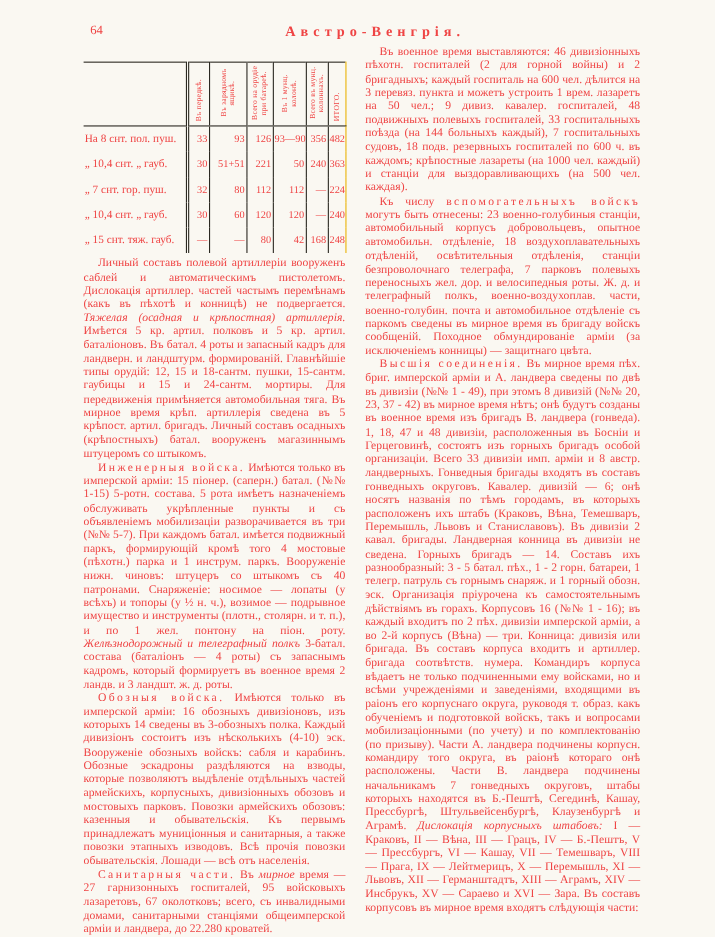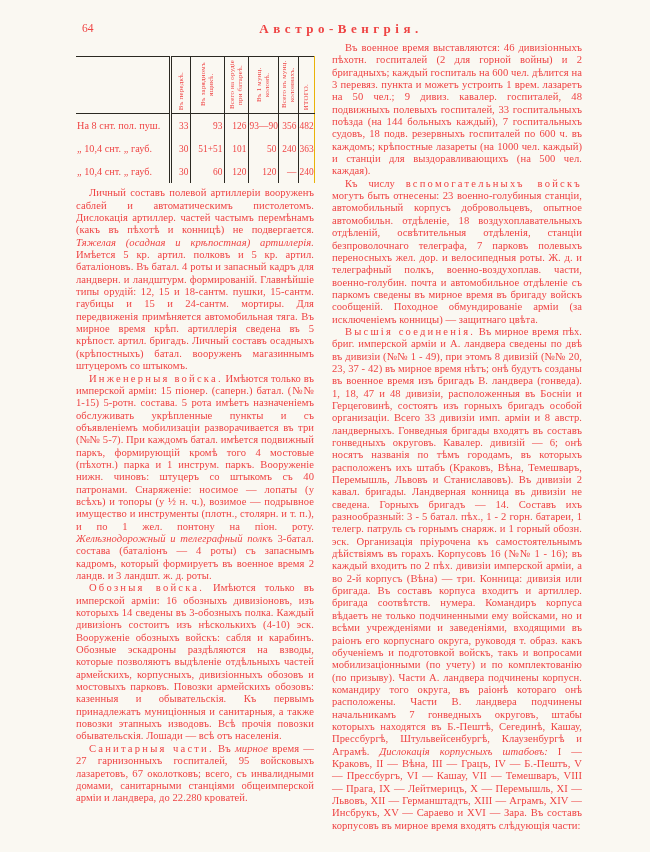--- a/index.html
+++ b/index.html
@@ -69,33 +69,51 @@
             <td class="num">93</td>
             <td class="num">126</td>
             <td class="num">93—90</td>
             <td class="num">356</td>
             <td class="num">482</td>
           </tr>
           <tr>
             <td class="lbl">„ 10,4 снт. „ гауб.</td>
             <td class="num dbl">30</td>
             <td class="num">51+51</td>
-            <td class="num">101</td>
+            <td class="num">221</td>
             <td class="num">50</td>
             <td class="num">240</td>
             <td class="num">363</td>
+          </tr>
+          <tr>
+            <td class="lbl">„ 7 снт. гор. пуш.</td>
+            <td class="num dbl">32</td>
+            <td class="num">80</td>
+            <td class="num">112</td>
+            <td class="num">112</td>
+            <td class="num">—</td>
+            <td class="num">224</td>
           </tr>
           <tr>
             <td class="lbl">„ 10,4 снт. „ гауб.</td>
             <td class="num dbl">30</td>
             <td class="num">60</td>
             <td class="num">120</td>
             <td class="num">120</td>
             <td class="num">—</td>
             <td class="num">240</td>
+          </tr>
+          <tr>
+            <td class="lbl">„ 15 снт. тяж. гауб.</td>
+            <td class="num dbl">—</td>
+            <td class="num">—</td>
+            <td class="num">80</td>
+            <td class="num">42</td>
+            <td class="num">168</td>
+            <td class="num">248</td>
           </tr>
         </tbody>
     </table>
     <div class="paras">
         <p><span>Личный составъ полевой артиллеріи вооруженъ саблей и автоматическимъ пистолетомъ. Дислокація артиллер. частей частымъ перемѣнамъ (какъ въ пѣхотѣ и конницѣ) не подвергается. </span><span class="i">Тяжелая (осадная и крѣпостная) артиллерія.</span><span> Имѣется 5 кр. артил. полковъ и 5 кр. артил. баталіоновъ. Въ батал. 4 роты и запасный кадръ для ландверн. и ландштурм. формированій. Главнѣйшіе типы орудій: 12, 15 и 18-сантм. пушки, 15-сантм. гаубицы и 15 и 24-сантм. мортиры. Для передвиженія примѣняется автомобильная тяга. Въ мирное время крѣп. артиллерія сведена въ 5 крѣпост. артил. бригадъ. Личный составъ осадныхъ (крѣпостныхъ) батал. вооруженъ магазиннымъ штуцеромъ со штыкомъ.</span></p>
         <p><span class="sp">Инженерныя войска.</span><span> Имѣются только въ имперской арміи: 15 піонер. (саперн.) батал. (№№ 1-15) 5-ротн. состава. 5 рота имѣетъ назначеніемъ обслуживать укрѣпленные пункты и съ объявленіемъ мобилизаціи разворачивается въ три (№№ 5-7). При каждомъ батал. имѣется подвижный паркъ, формирующій кромѣ того 4 мостовые (пѣхотн.) парка и 1 инструм. паркъ. Вооруженіе нижн. чиновъ: штуцеръ со штыкомъ съ 40 патронами. Снаряженіе: носимое — лопаты (у всѣхъ) и топоры (у ½ н. ч.), возимое — подрывное имущество и инструменты (плотн., столярн. и т. п.), и по 1 жел. понтону на піон. роту. </span><span class="i">Желѣзнодорожный и телеграфный полкъ</span><span> 3-батал. состава (баталіонъ — 4 роты) съ запаснымъ кадромъ, который формируетъ въ военное время 2 ландв. и 3 ландшт. ж. д. роты.</span></p>
         <p><span class="sp">Обозныя войска.</span><span> Имѣются только въ имперской арміи: 16 обозныхъ дивизіоновъ, изъ которыхъ 14 сведены въ 3-обозныхъ полка. Каждый дивизіонъ состоитъ изъ нѣсколькихъ (4-10) эск. Вооруженіе обозныхъ войскъ: сабля и карабинъ. Обозные эскадроны раздѣляются на взводы, которые позволяютъ выдѣленіе отдѣльныхъ частей армейскихъ, корпусныхъ, дивизіонныхъ обозовъ и мостовыхъ парковъ. Повозки армейскихъ обозовъ: казенныя и обывательскія. Къ первымъ принадлежатъ муниціонныя и санитарныя, а также повозки этапныхъ изводовъ. Всѣ прочія повозки обывательскія. Лошади — всѣ отъ населенія.</span></p>
         <p><span class="sp">Санитарныя части.</span><span> Въ </span><span class="i">мирное</span><span> время — 27 гарнизонныхъ госпиталей, 95 войсковыхъ лазаретовъ, 67 околотковъ; всего, съ инвалидными домами, санитарными станціями общеимперской арміи и ландвера, до 22.280 кроватей.</span></p>
       </div>
   </div>

